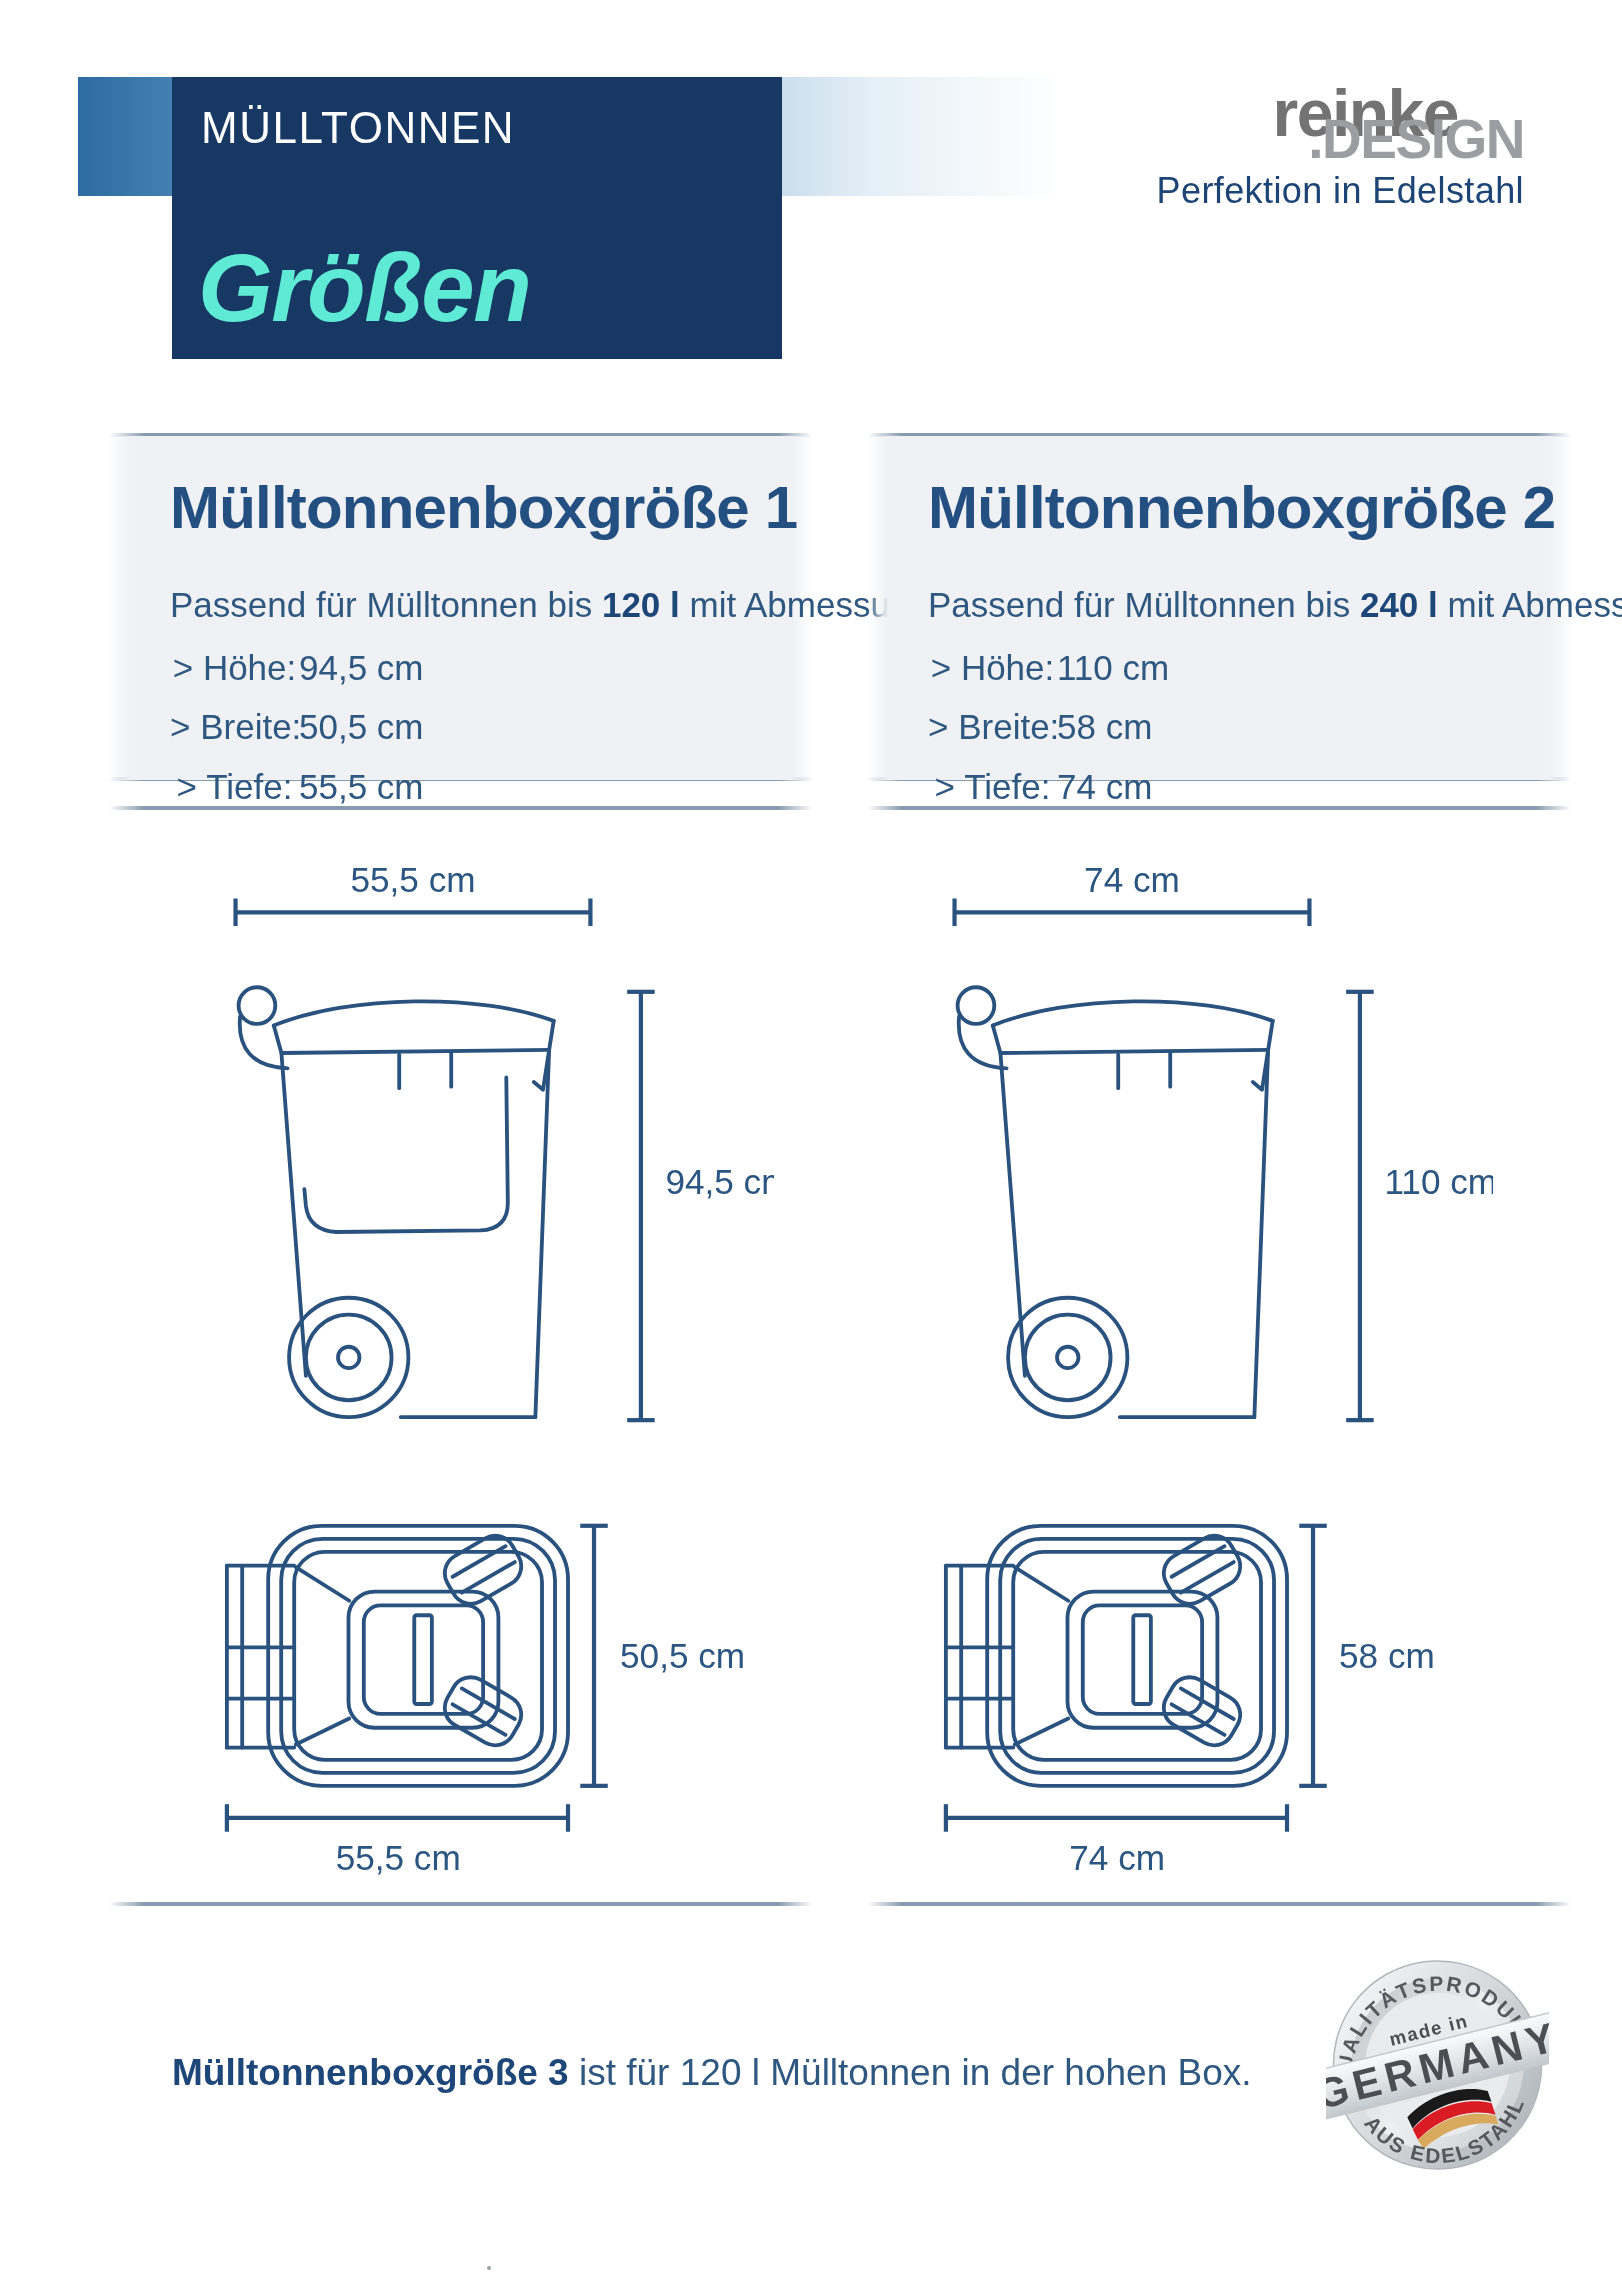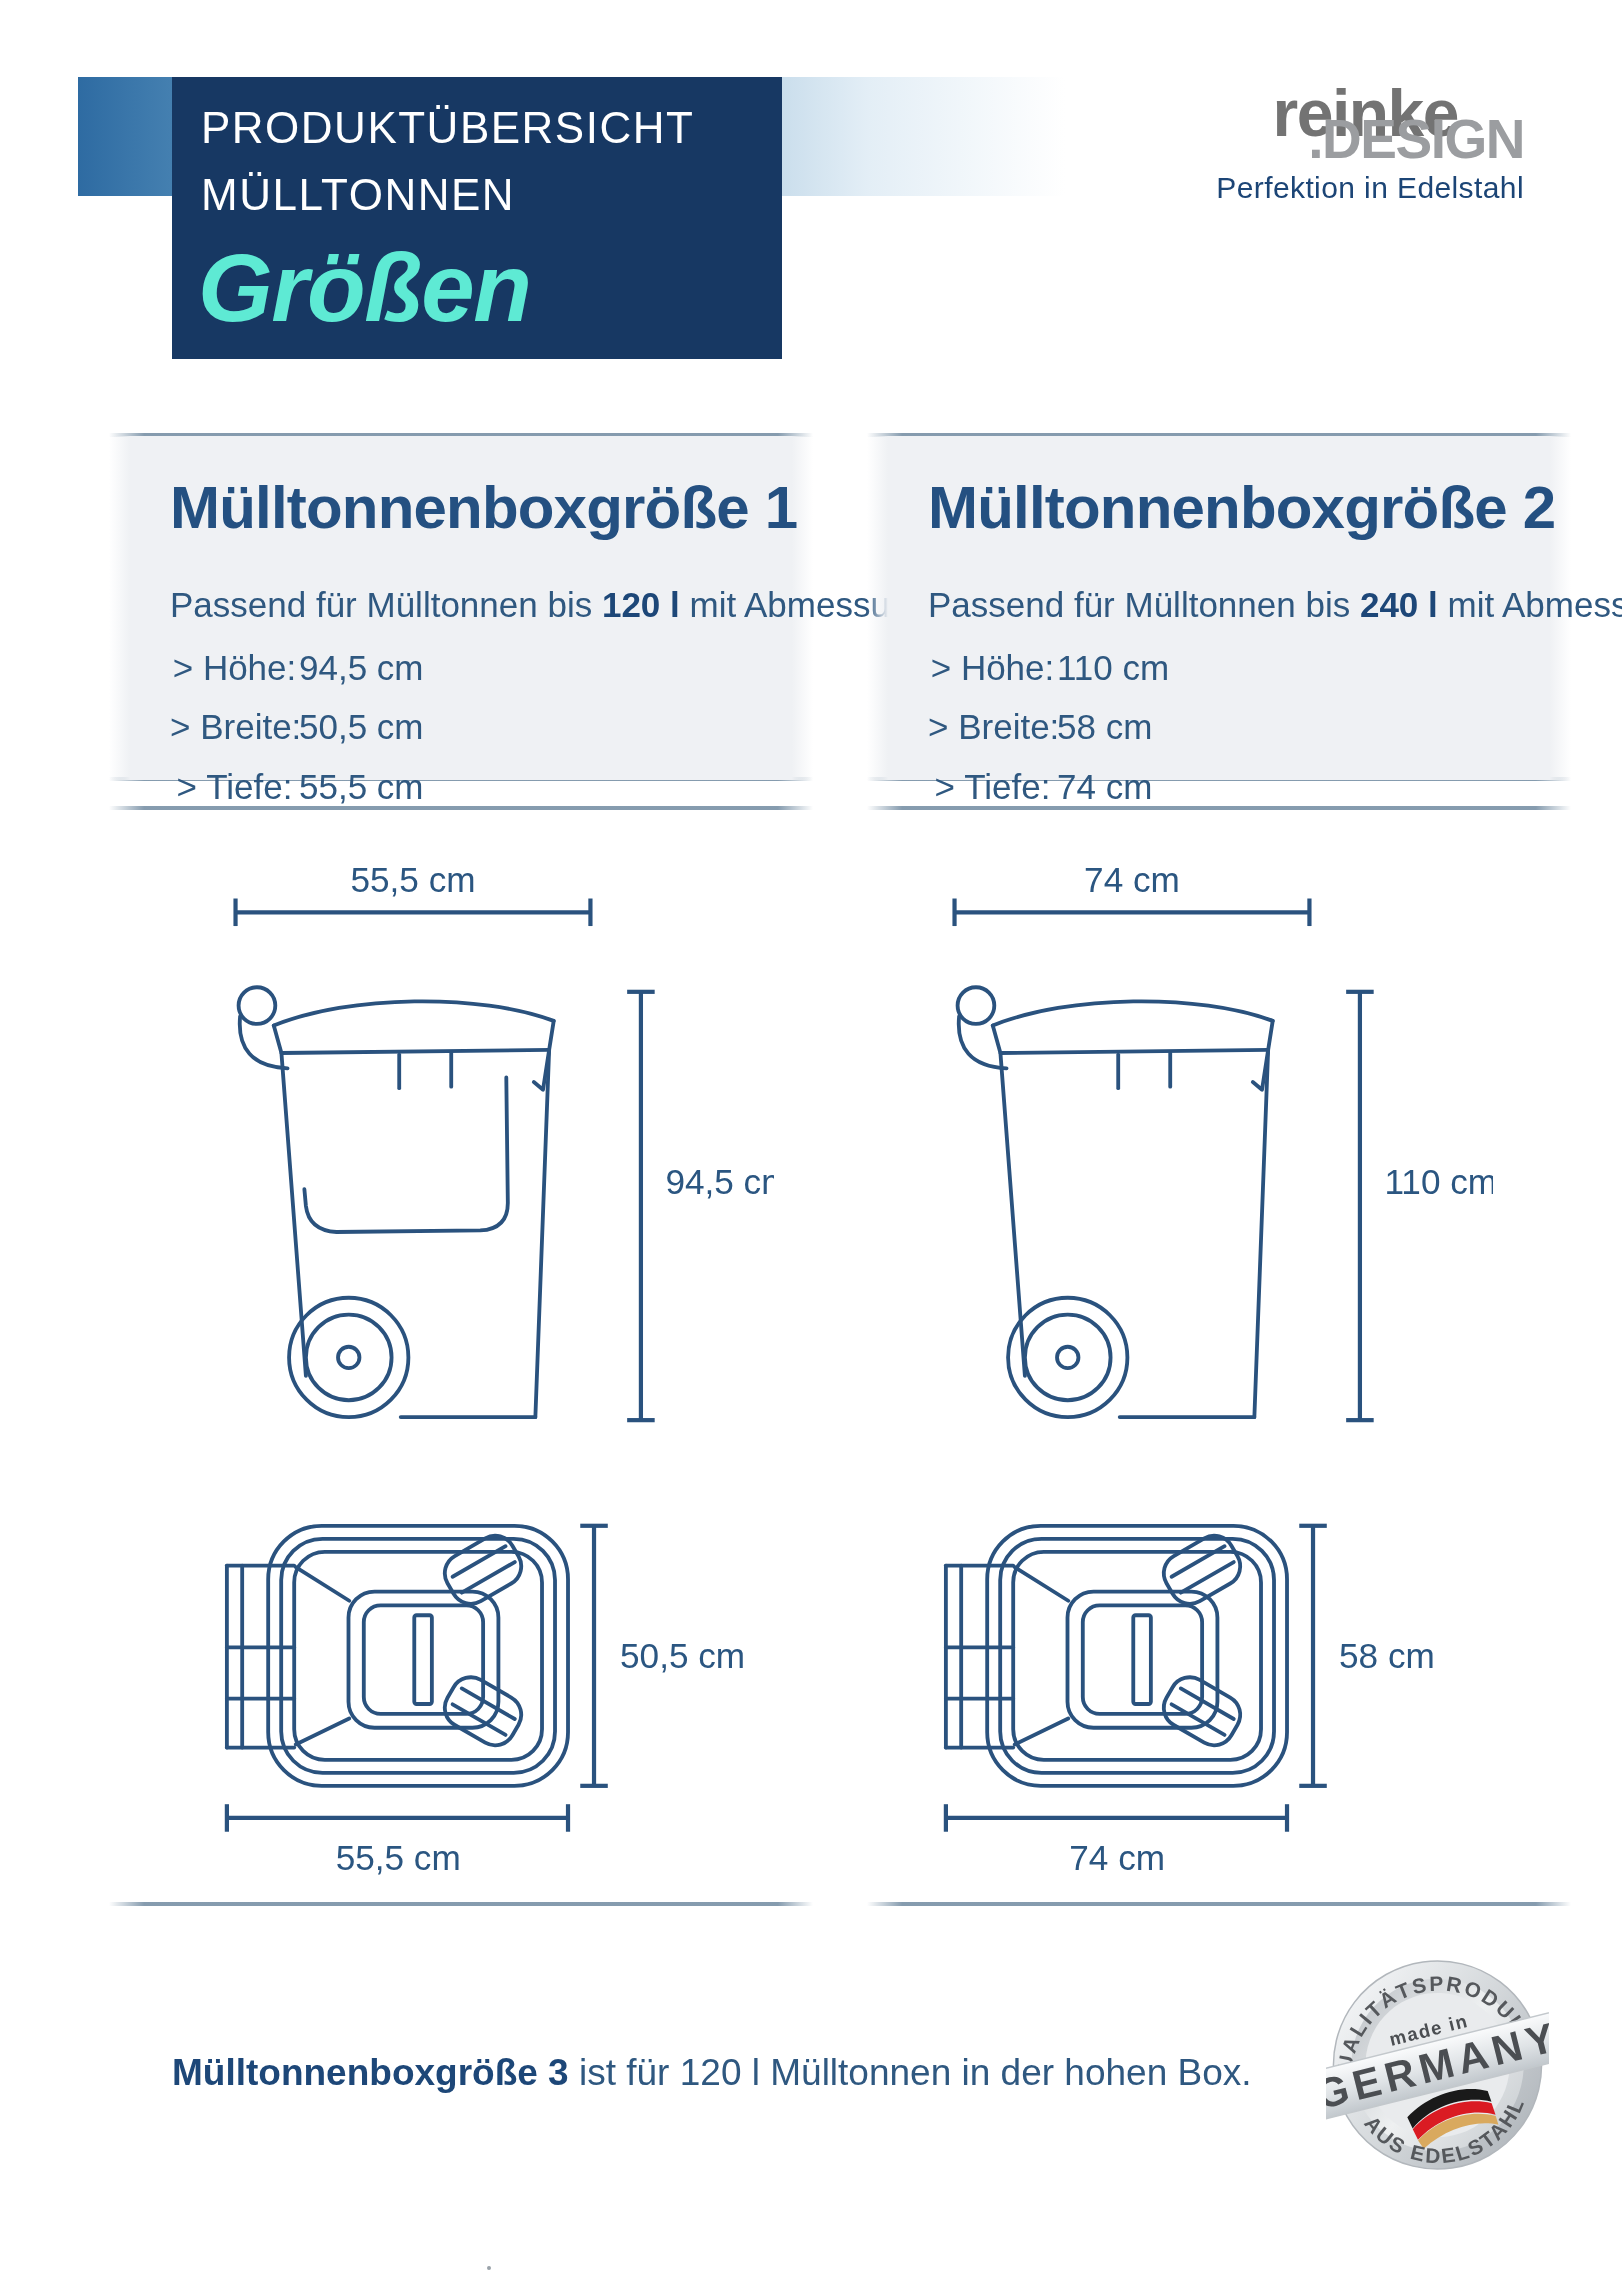--- a/index.html
+++ b/index.html
@@ -24,21 +24,21 @@
   .big-title{
     position:absolute; left:26px; top:156px; color:#5eead4;
     font-size:96px; font-weight:bold; letter-spacing:-1.5px; font-stretch:condensed;
     white-space:nowrap;
     font-style:italic;
   }
   
   .logo{position:absolute; right:99px; top:80px; text-align:right; line-height:1;}
   .logo-reinke{font-size:66px; font-weight:bold; color:#737373; letter-spacing:-1.5px; margin-right:66px;}
   .logo-design{font-size:55px; font-weight:bold; color:#9b9da0; letter-spacing:-1.5px; margin-top:-34px;}
-  .logo-tagline{font-size:30px; color:#1c4576; margin-top:6.1px; letter-spacing:0.4px;}
+  .logo-tagline{font-size:36px; color:#1c4576; margin-top:6.1px; letter-spacing:0.4px;}
   
   .hline{
     position:absolute; height:3.8px;
     background:linear-gradient(90deg, rgba(127,150,170,0) 0%, rgba(127,150,170,0.95) 5%,
                rgba(127,150,170,0.95) 95%, rgba(127,150,170,0) 100%);
   }
   
   .panel{
     position:absolute; top:436px; width:704px; height:344px; box-sizing:border-box;
     padding:37px 23px 0 61px;
@@ -68,21 +68,20 @@
   .page-mark{position:absolute; left:487px; top:2266px; width:3.8px; height:3.8px; border-radius:50%; background:#9aa2a9;}
 </style>
 </head>
 <body>
 
 <div class="page">
 
   <div class="header-band"></div>
   <div class="header-box">
     <div class="kicker">
-      <div>PRODUKTÜBERSICHT</div>
       <div>MÜLLTONNEN</div>
     </div>
     <div class="big-title">Größen</div>
   </div>
 
   <div class="logo">
     <div class="logo-reinke">reinke</div>
     <div class="logo-design">.DESIGN</div>
     <div class="logo-tagline">Perfektion in Edelstahl</div>
   </div>

